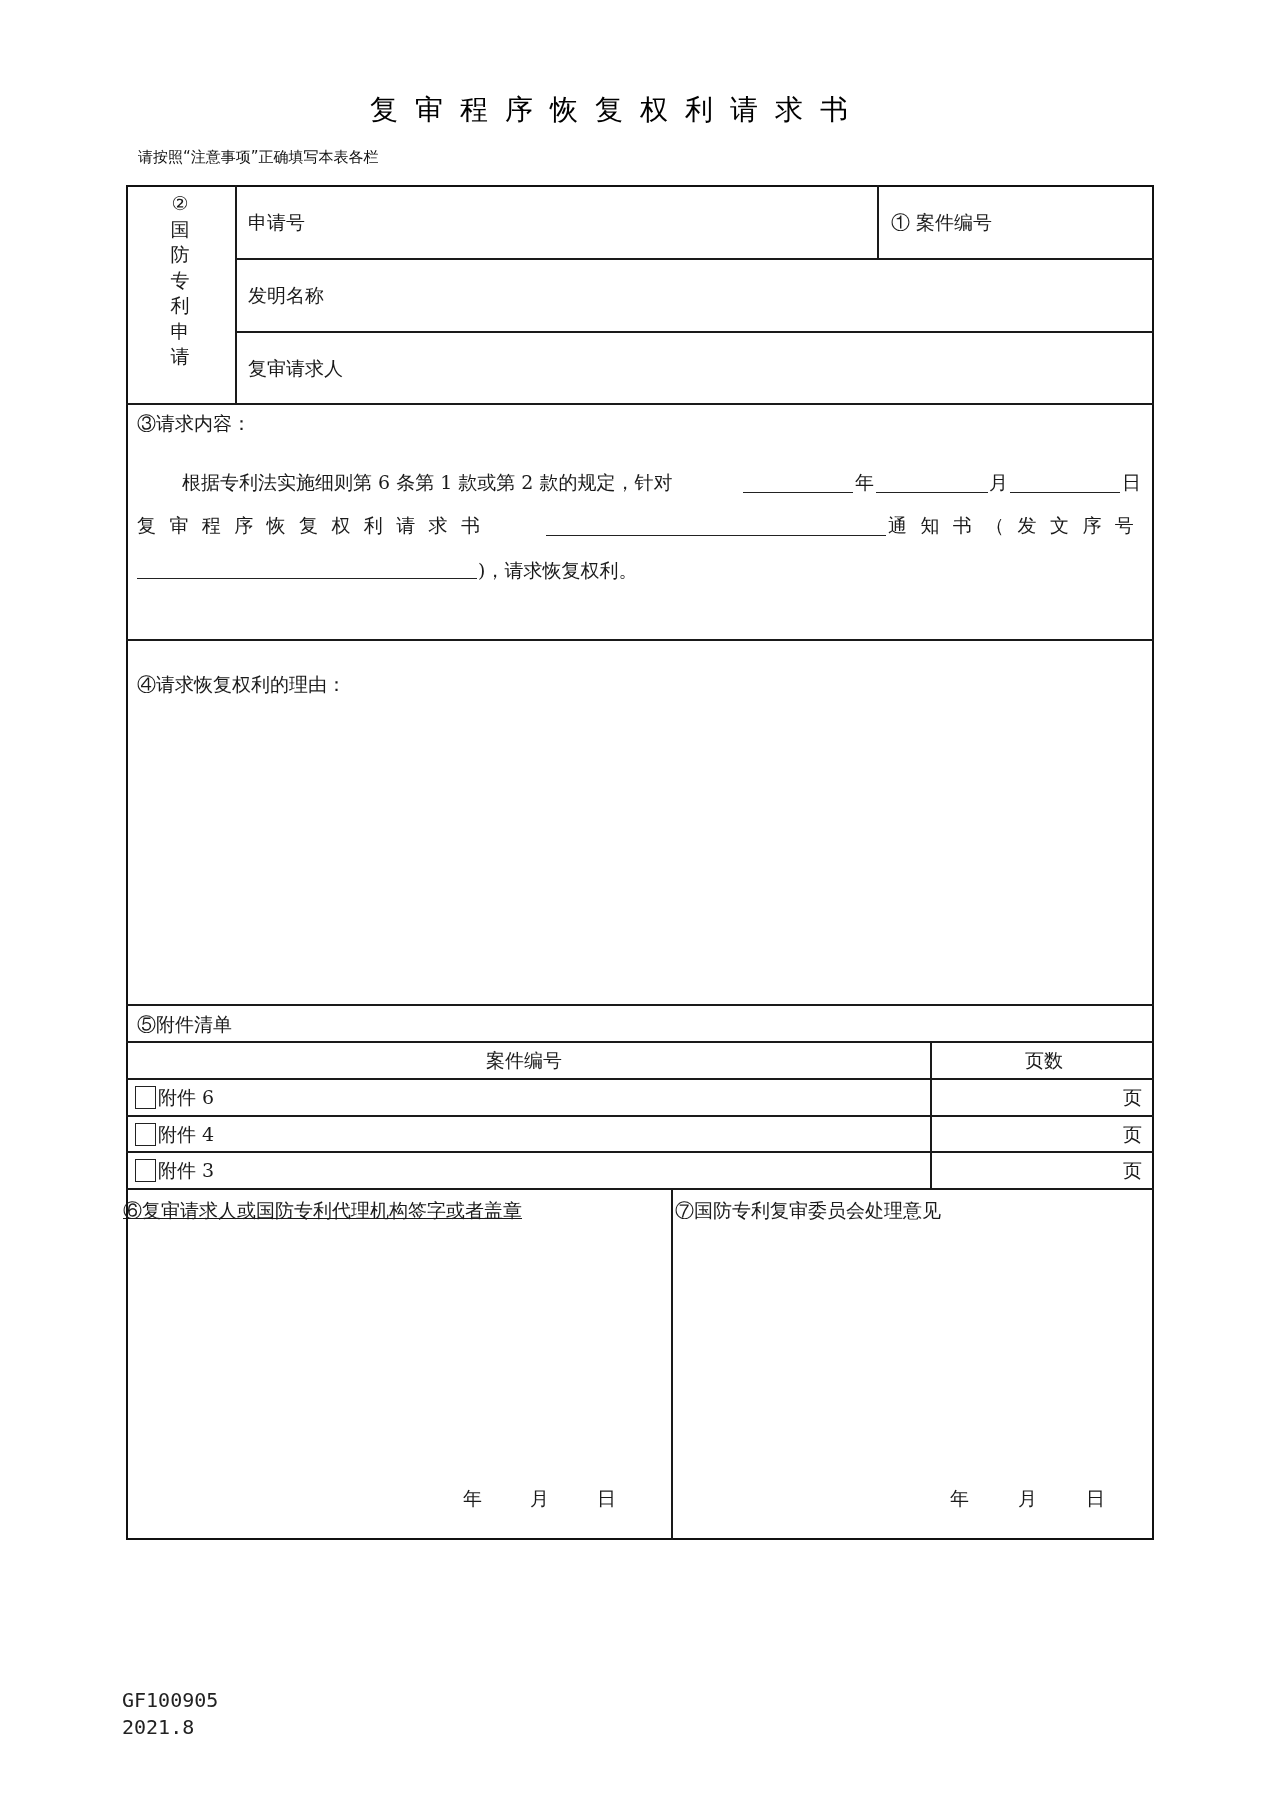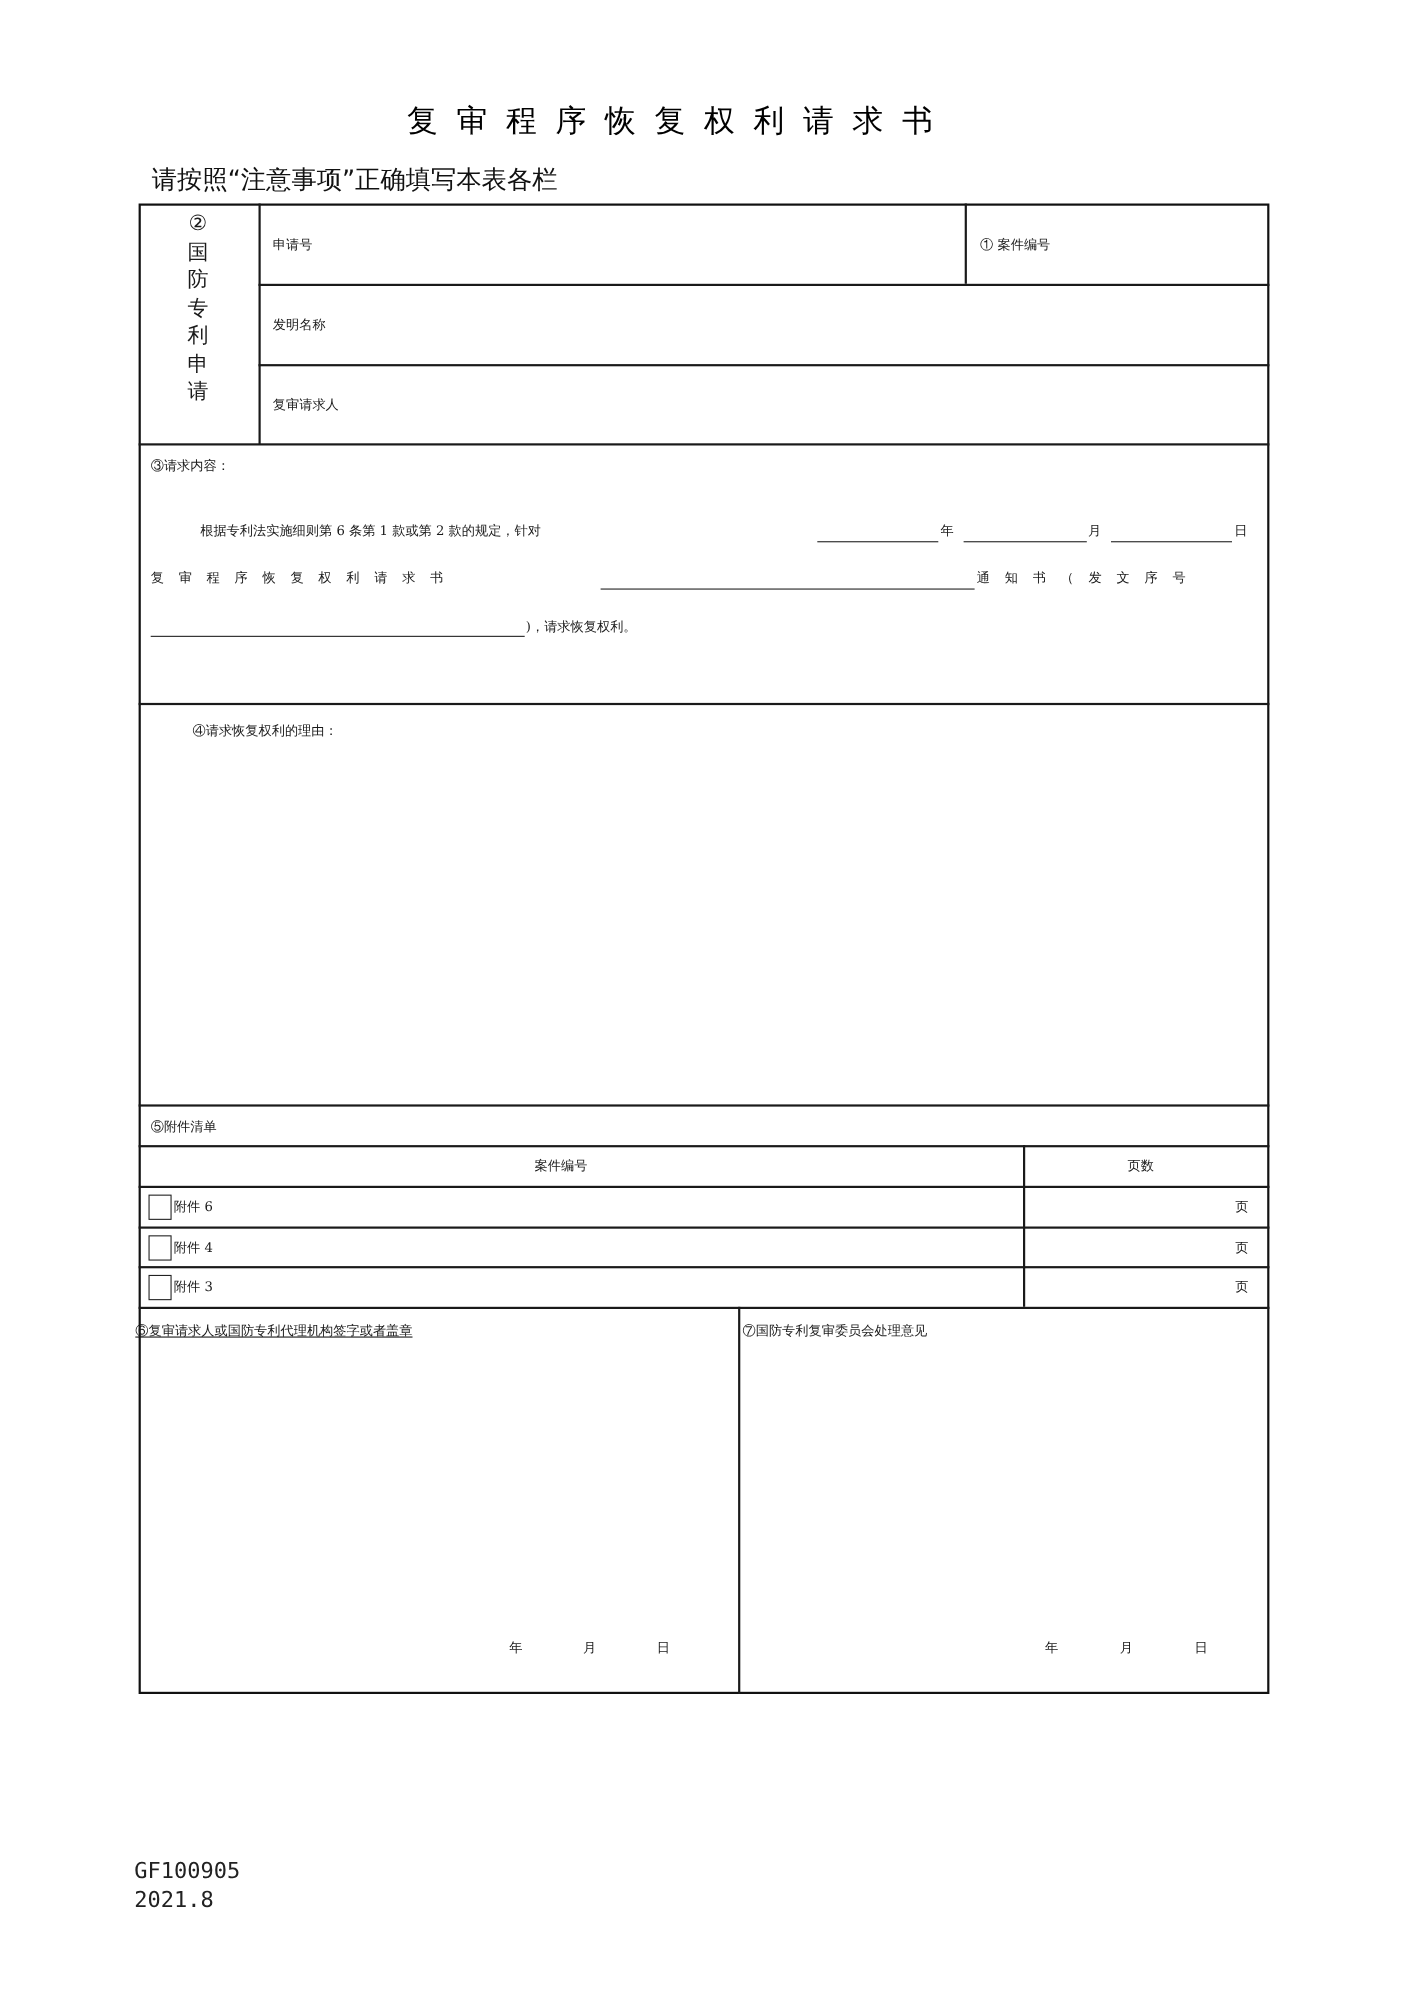--- a/index.html
+++ b/index.html
@@ -2,26 +2,26 @@
 <html><head>
 <meta charset="utf-8">
 <style>
   html, body { margin: 0; padding: 0; background: #ffffff; }
   body { width: 1280px; height: 1810px; position: relative; overflow: hidden;
          font-family: "DejaVu Serif", "Liberation Serif", serif; color: #1a1a1a; }
   .abs { position: absolute; }
   .title { left: 370px; top: 92px; width: 500px; font-family: "DejaVu Sans", "Liberation Sans", sans-serif;
            font-size: 28px; letter-spacing: 17px; white-space: nowrap; line-height: 36px; color: #000000; }
   .subtitle { left: 138px; top: 148px; font-family: "DejaVu Sans", "Liberation Sans", sans-serif;
-              font-size: 23px; white-space: nowrap; color: #111; }
+              font-size: 15px; white-space: nowrap; color: #111; }
   .hline { position: absolute; height: 0; border-top: 2px solid #1a1a1a; }
   .vline { position: absolute; width: 0; border-left: 2px solid #1a1a1a; }
   .outer { position: absolute; left: 126px; top: 185px; width: 1028px; height: 1355px;
            border: 2.5px solid #111; box-sizing: border-box; }
-  .lbl { position: absolute; font-size: 12px; white-space: nowrap; line-height: 24px; }
+  .lbl { position: absolute; font-size: 19px; white-space: nowrap; line-height: 24px; }
   .vert { position: absolute; left: 160px; top: 191px; width: 40px; text-align: center;
           font-size: 19px; line-height: 25.5px; }
   .vert span { display: block; }
   .spaced { letter-spacing: 13.4px; }
   .uline { position: absolute; height: 0; border-top: 1.5px solid #222; }
   .checkbox { position: absolute; width: 21px; height: 23px; border: 1.5px solid #222; box-sizing: border-box; }
   .footer { position: absolute; left: 122px; font-family: "DejaVu Sans Mono", "Liberation Mono", monospace;
             font-size: 20px; color: #222; line-height: 18px; }
 </style>
 </head>
@@ -71,21 +71,21 @@
 
 <div class="lbl spaced" style="left:137px; top:513px;">复审程序恢复权利请求书</div>
 <div class="uline" style="left:546px; top:535px; width:340px;"></div>
 <div class="lbl spaced" style="left:888px; top:513px;">通知书（发文序号</div>
 
 <div class="uline" style="left:137px; top:578px; width:340px;"></div>
 <div class="lbl" style="left:478px; top:558px;">)，请求恢复权利。</div>
 
 <div class="hline" style="left:126px; top:639px; width:1028px;"></div>
 
-<div class="lbl" style="left:137px; top:652px;margin-left:38px;">④请求恢复权利的理由：</div>
+<div class="lbl" style="left:137px; top:672px;">④请求恢复权利的理由：</div>
 <div class="abs" style="left:132px; top:676px; width:1016px; height:320px;"></div>
 
 <div class="hline" style="left:126px; top:1004px; width:1028px;"></div>
 
 <div class="lbl" style="left:137px; top:1012px;">⑤附件清单</div>
 <div class="hline" style="left:126px; top:1041px; width:1028px;"></div>
 
 <div class="vline" style="left:930px; top:1041px; height:147px;"></div>
 <div class="lbl" style="left:486px; top:1048px;">案件编号</div>
 <div class="lbl" style="left:1025px; top:1048px;">页数</div>

